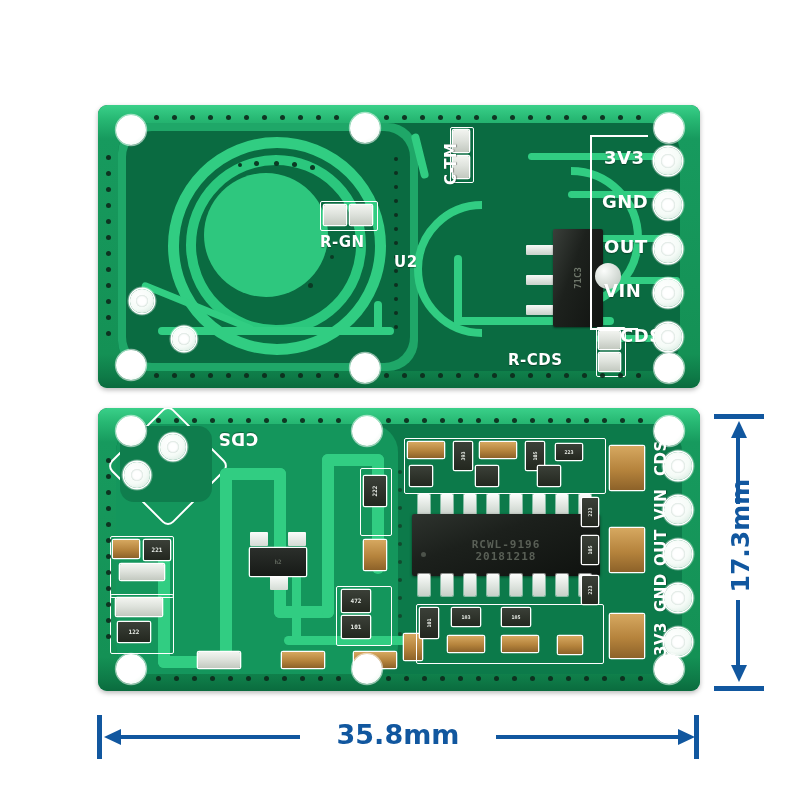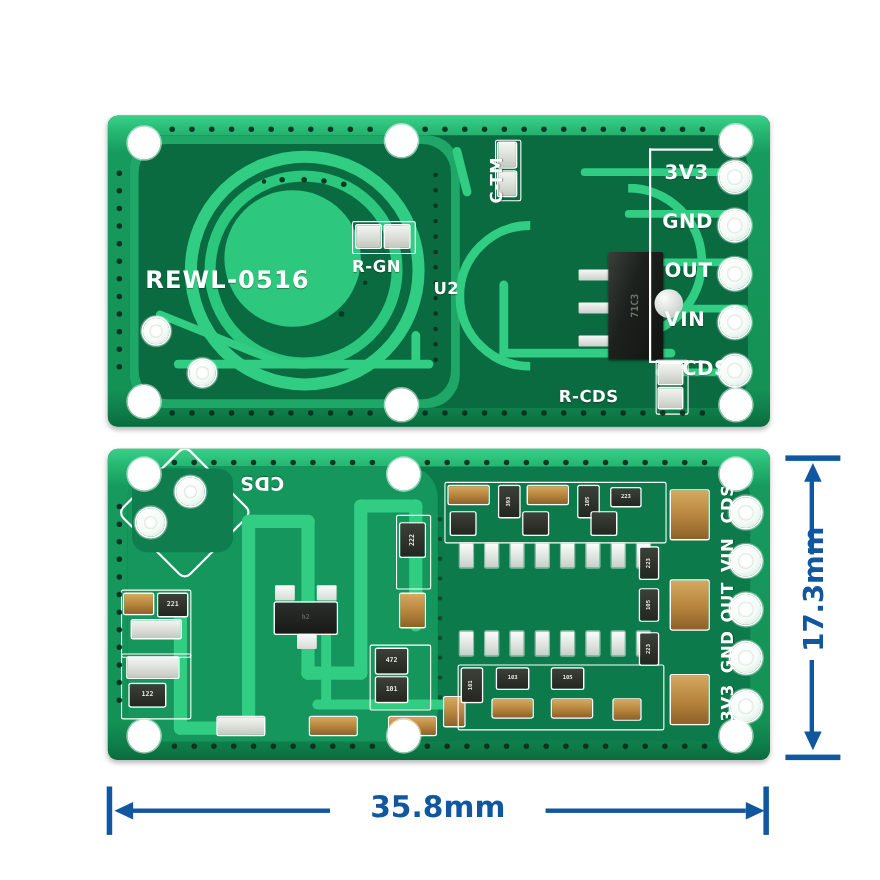--- a/index.html
+++ b/index.html
@@ -165,21 +165,20 @@
     <div class="smallvia dk" style="left:156px;top:56px;width:5px;height:5px;"></div>
     <div class="smallvia dk" style="left:176px;top:56px;width:5px;height:5px;"></div>
     <div class="smallvia dk" style="left:194px;top:57px;width:5px;height:5px;"></div>
     <div class="smallvia dk" style="left:212px;top:60px;width:5px;height:5px;"></div>
     <div class="smallvia dk" style="left:232px;top:150px;width:4px;height:4px;"></div>
     <div class="smallvia dk" style="left:210px;top:178px;width:5px;height:5px;"></div>
 
     <div class="pad" style="left:32px;top:184px;width:24px;height:24px;"></div>
     <div class="pad" style="left:74px;top:222px;width:24px;height:24px;"></div>
 
-    <div class="silk" style="left:34px;top:140px;font-size:22px;letter-spacing:1px;">REWL-0516</div>
 
     <div style="position:absolute;left:296px;top:52px;width:6px;height:190px;">
       <div class="viadot" style="left:0;top:0px;width:4px;height:4px;"></div>
       <div class="viadot" style="left:0;top:14px;width:4px;height:4px;"></div>
       <div class="viadot" style="left:0;top:28px;width:4px;height:4px;"></div>
       <div class="viadot" style="left:0;top:42px;width:4px;height:4px;"></div>
       <div class="viadot" style="left:0;top:56px;width:4px;height:4px;"></div>
       <div class="viadot" style="left:0;top:70px;width:4px;height:4px;"></div>
       <div class="viadot" style="left:0;top:84px;width:4px;height:4px;"></div>
       <div class="viadot" style="left:0;top:98px;width:4px;height:4px;"></div>
@@ -388,20 +387,25 @@
     <div style="position:absolute;left:318px;top:86px;width:180px;height:22px;">
       <div class="icpin" style="left:2px;top:0;width:12px;height:22px;"></div>
       <div class="icpin" style="left:25px;top:0;width:12px;height:22px;"></div>
       <div class="icpin" style="left:48px;top:0;width:12px;height:22px;"></div>
       <div class="icpin" style="left:71px;top:0;width:12px;height:22px;"></div>
       <div class="icpin" style="left:94px;top:0;width:12px;height:22px;"></div>
       <div class="icpin" style="left:117px;top:0;width:12px;height:22px;"></div>
       <div class="icpin" style="left:140px;top:0;width:12px;height:22px;"></div>
       <div class="icpin" style="left:163px;top:0;width:12px;height:22px;"></div>
     </div>
+    <div class="soic" style="left:314px;top:106px;width:188px;height:62px;">
+      <div class="l1">RCWL-9196</div>
+      <div class="l2">20181218</div>
+      <div class="dot"></div>
+    </div>
     <div style="position:absolute;left:318px;top:166px;width:180px;height:22px;">
       <div class="icpin" style="left:2px;top:0;width:12px;height:22px;"></div>
       <div class="icpin" style="left:25px;top:0;width:12px;height:22px;"></div>
       <div class="icpin" style="left:48px;top:0;width:12px;height:22px;"></div>
       <div class="icpin" style="left:71px;top:0;width:12px;height:22px;"></div>
       <div class="icpin" style="left:94px;top:0;width:12px;height:22px;"></div>
       <div class="icpin" style="left:117px;top:0;width:12px;height:22px;"></div>
       <div class="icpin" style="left:140px;top:0;width:12px;height:22px;"></div>
       <div class="icpin" style="left:163px;top:0;width:12px;height:22px;"></div>
     </div>

